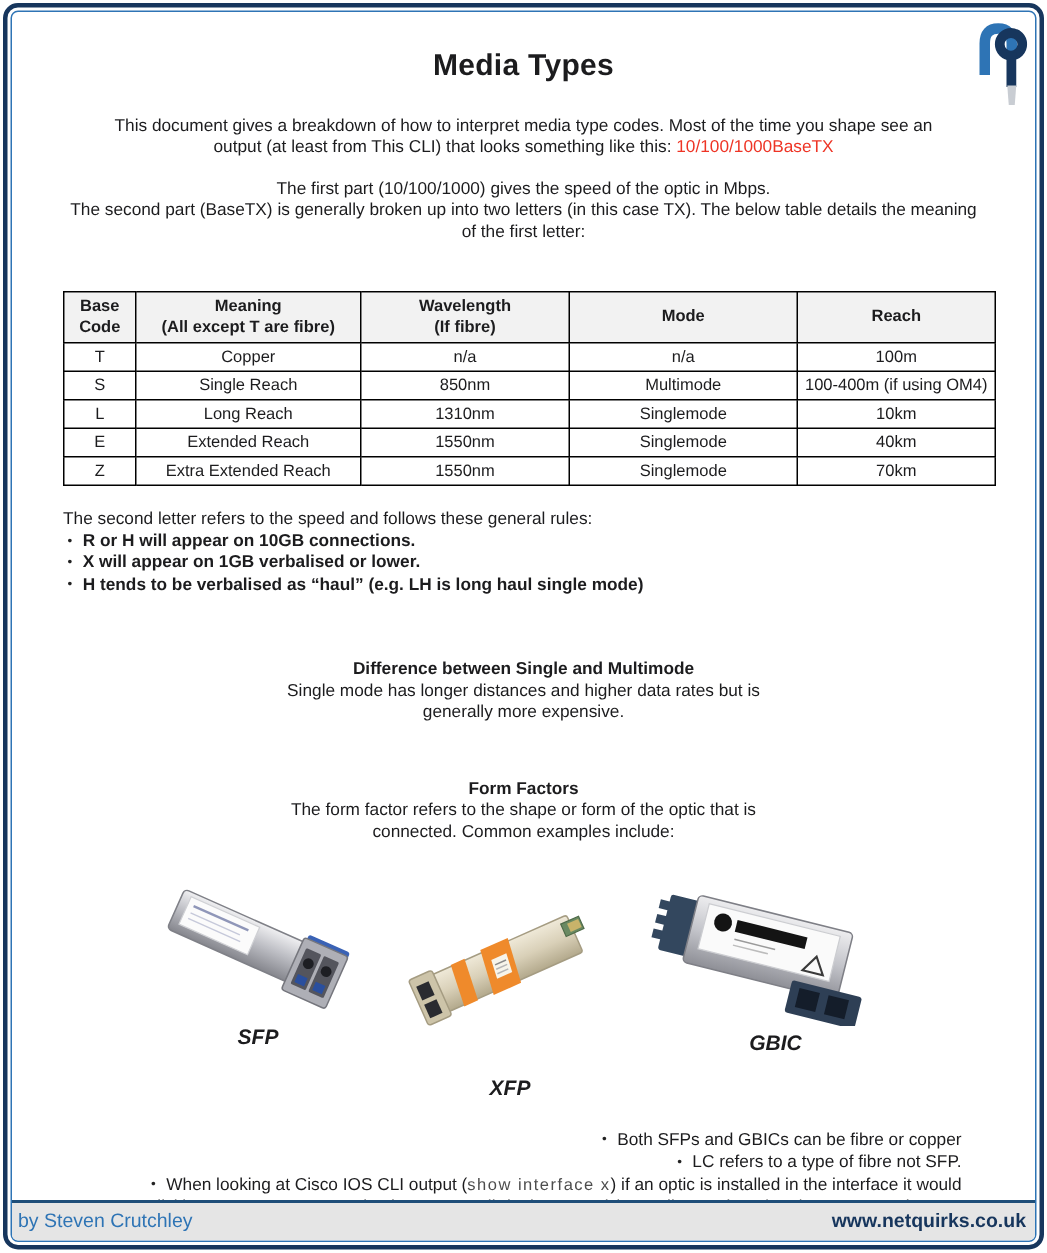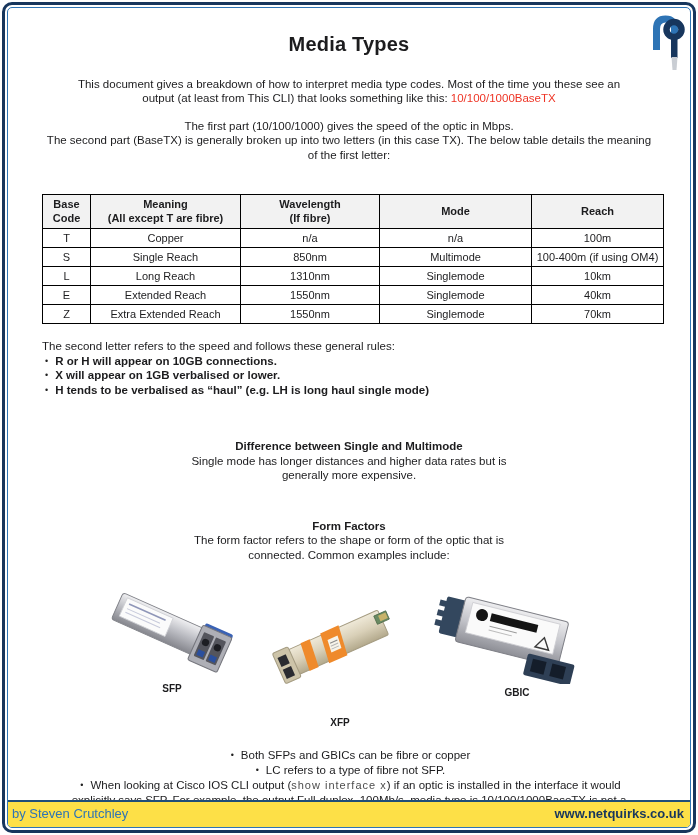--- a/index.html
+++ b/index.html
@@ -40,55 +40,55 @@
   .bullet { font-size: 9px; vertical-align: 1px; margin: 0 7px 0 3px; color: #222; }
 
   .section-center { text-align: center; font-size: 11.5px; line-height: 1.26; margin-left: auto; margin-right: auto; }
   .sm-block { margin-top: 42px; max-width: 340px; }
   .ff-block { margin-top: 36px; max-width: 348px; }
   .section-heading { font-weight: bold; }
 
   .figures { margin-top: 26px; display: flex; justify-content: center; align-items: flex-start; gap: 18px; }
   .figure { display: flex; flex-direction: column; align-items: center; }
   .figure svg { display: block; }
-  .figure-label { font-size: 10px; font-weight: bold; }
+  .figure-label { font-size: 14px; font-weight: bold; font-style: italic; }
   .fig-sfp .figure-label { margin-top: 0px; }
   .fig-xfp { margin-top: 7px; gap: 21px; }
   .fig-xfp .figure-label { margin-top: 9px; }
   .fig-gbic .figure-label { margin-top: 3px; }
 
-  .notes { margin: 20px auto 0; max-width: 584px; text-align: center; font-size: 11.5px; line-height: 1.3; }
+  .notes { margin: 20px auto 0; max-width: 584px; text-align: right; font-size: 11.5px; line-height: 1.3; }
   .mono { font-family: Liberation Sans, sans-serif; color: #4d4d4d; font-size: 11px; letter-spacing: 1px; }
 
   .footer {
     position: absolute; left: 0; right: 0; bottom: 0; height: 27px;
     border-top: 2px solid #1f4e79;
     display: flex; justify-content: space-between; align-items: center;
-    padding: 0 6px 2px 4px; background: #fde047;
+    padding: 0 6px 2px 4px; background: #e5e5e5;
   }
   .footer-author { color: #2e74b5; font-size: 13px; }
   .footer-site { color: #17365d; font-size: 13px; font-weight: bold; text-decoration: none; }
 </style>
 </head>
 <body>
 
 <div class="page-frame">
   <div class="page-inner">
 
     <svg class="logo" viewBox="0 0 34 58">
       <path d="M5.5 37 L5.5 16 Q5.5 6 14.5 6 Q23.5 6 23.5 16 L23.5 23" fill="none" stroke="#2e74b5" stroke-width="7"></path>
       <circle cx="23" cy="16.5" r="7.5" fill="none" stroke="#17365d" stroke-width="6.5"></circle>
       <rect x="20" y="22" width="6.5" height="23" fill="#17365d"></rect>
       <polygon points="20.5,44 26.5,44 25.5,57 21.5,57" fill="#c9cdd3"></polygon>
     </svg>
 
     <div class="title">Media Types</div>
 
     <div class="para intro">
-      <span>This document gives a breakdown of how to interpret media type codes. Most of the time you these see an</span><br>
+      <span>This document gives a breakdown of how to interpret media type codes. Most of the time you shape see an</span><br>
       <span>output (at least from This CLI) that looks something like this: </span><span class="red-code">10/100/1000BaseTX</span>
     </div>
 
     <div class="para part-explain">
       <span>The first part (10/100/1000) gives the speed of the optic in Mbps.</span><br>
       <span>The second part (BaseTX) is generally broken up into two letters (in this case TX). The below table details the meaning of the first letter:</span>
     </div>
 
     <table class="media">
       <colgroup>

